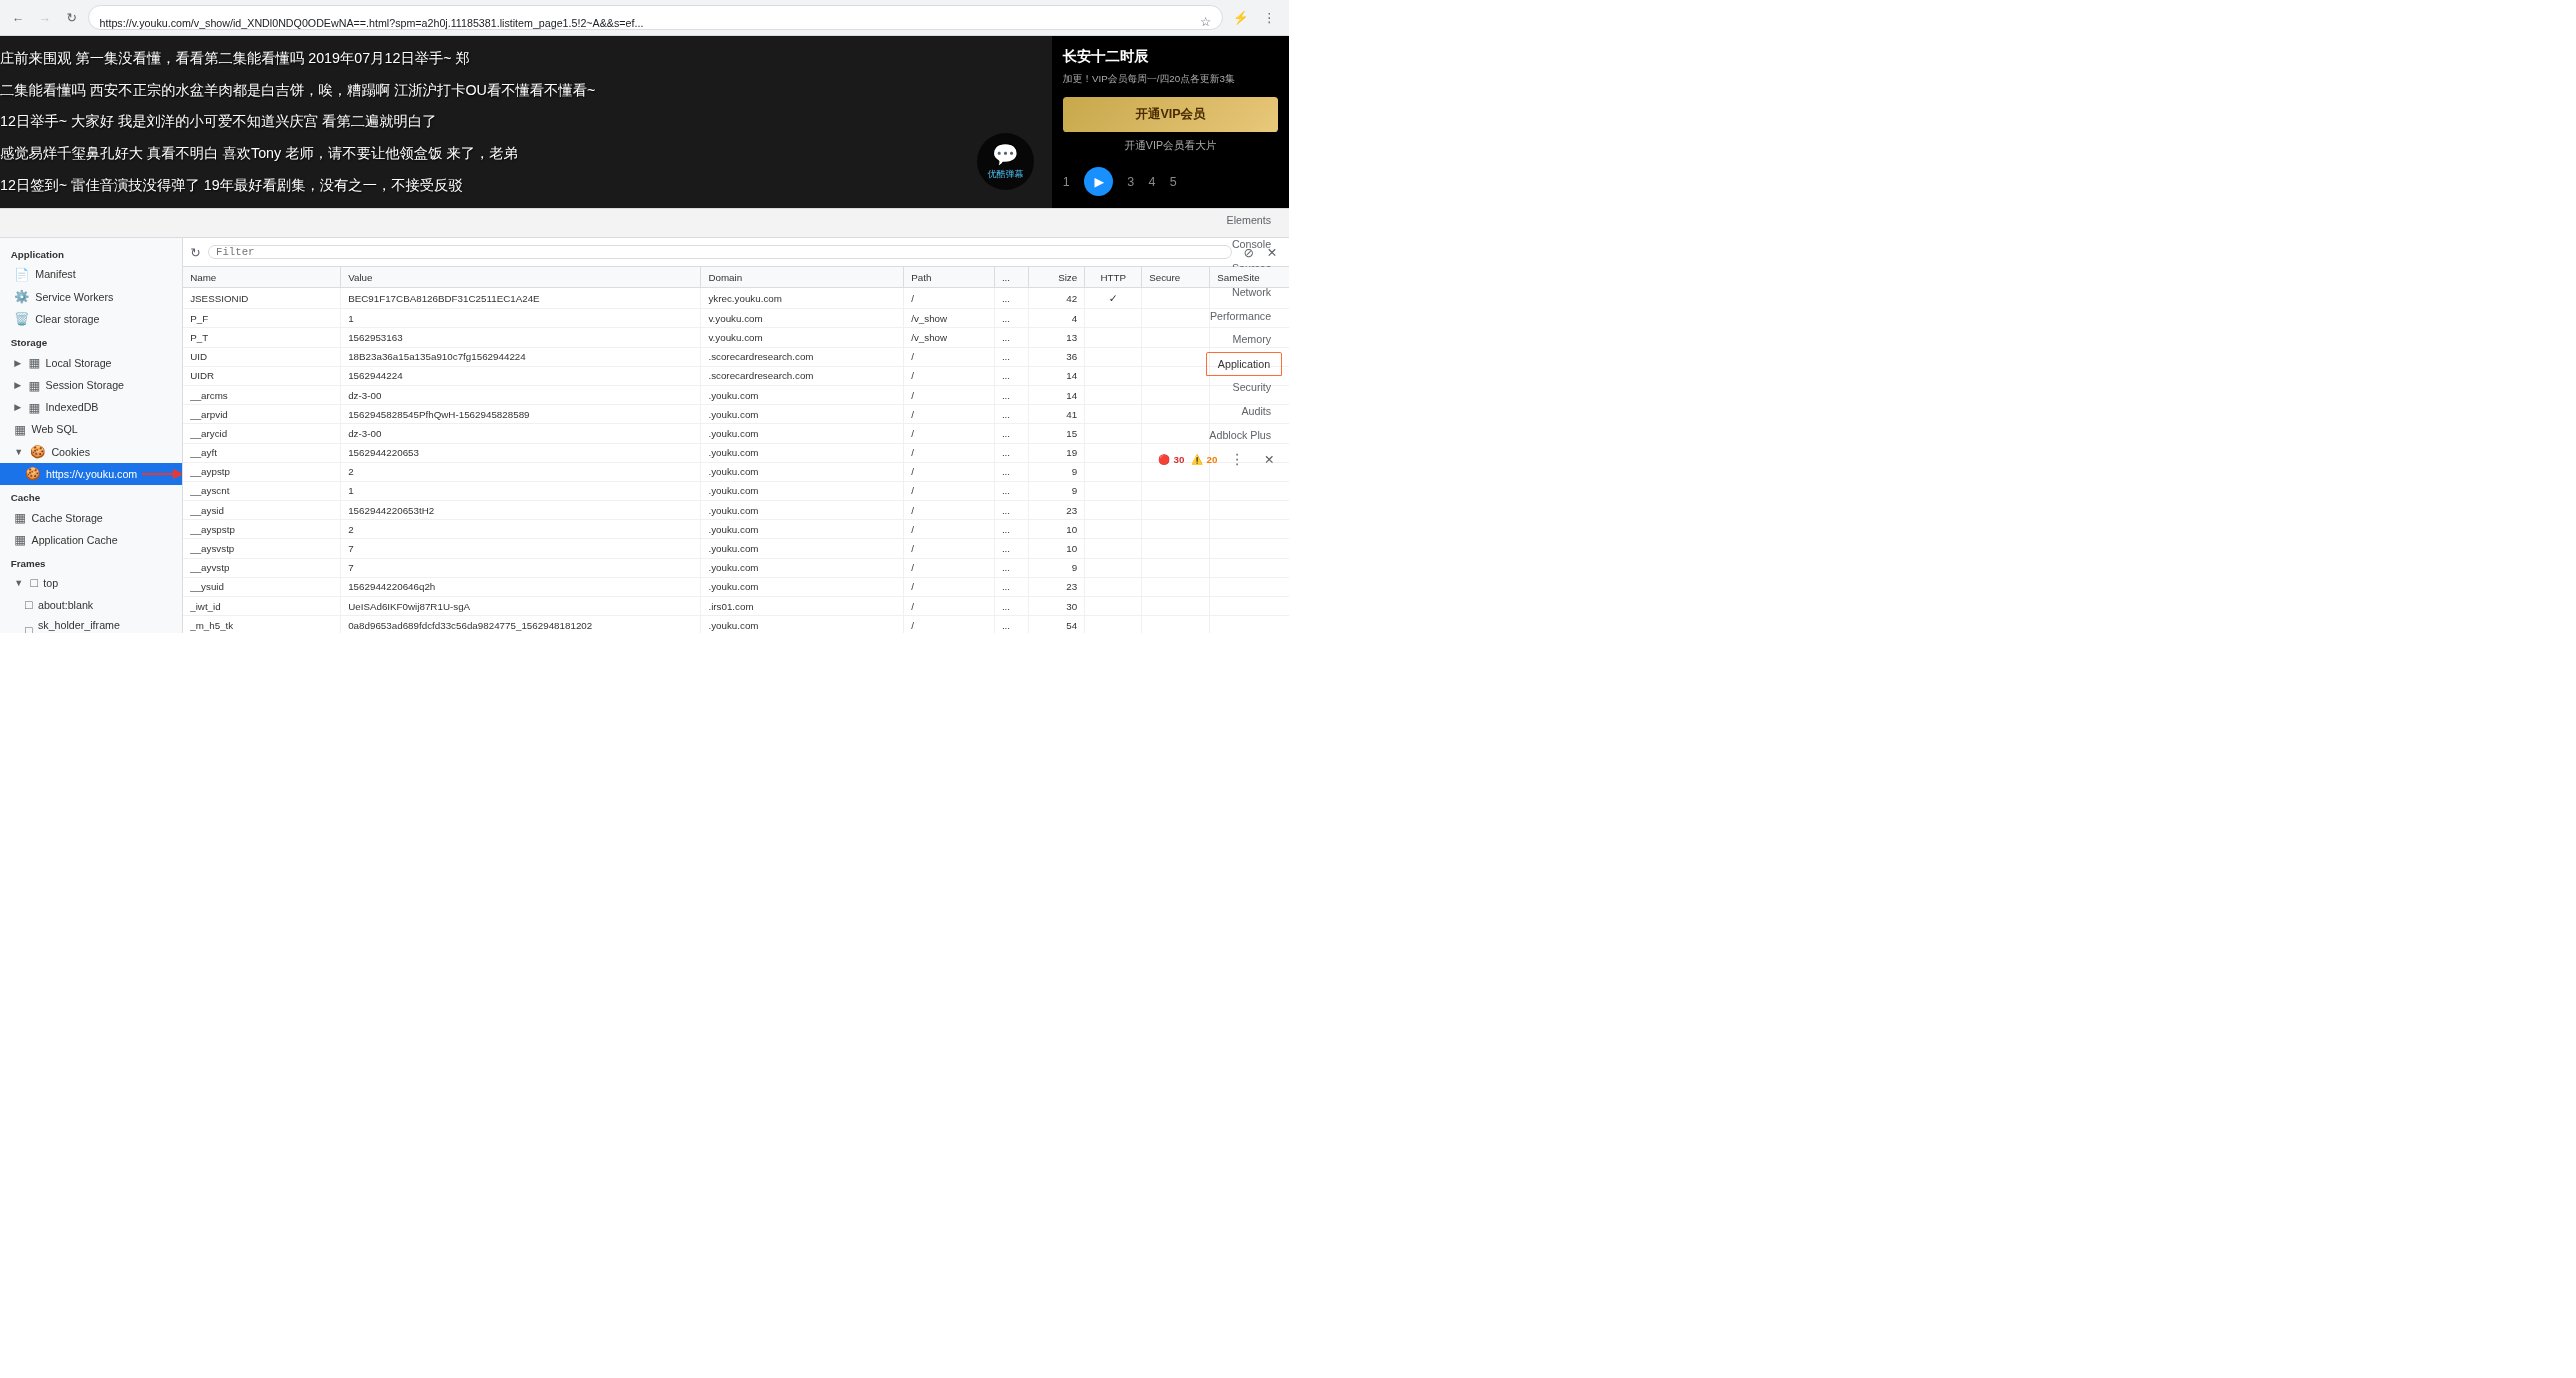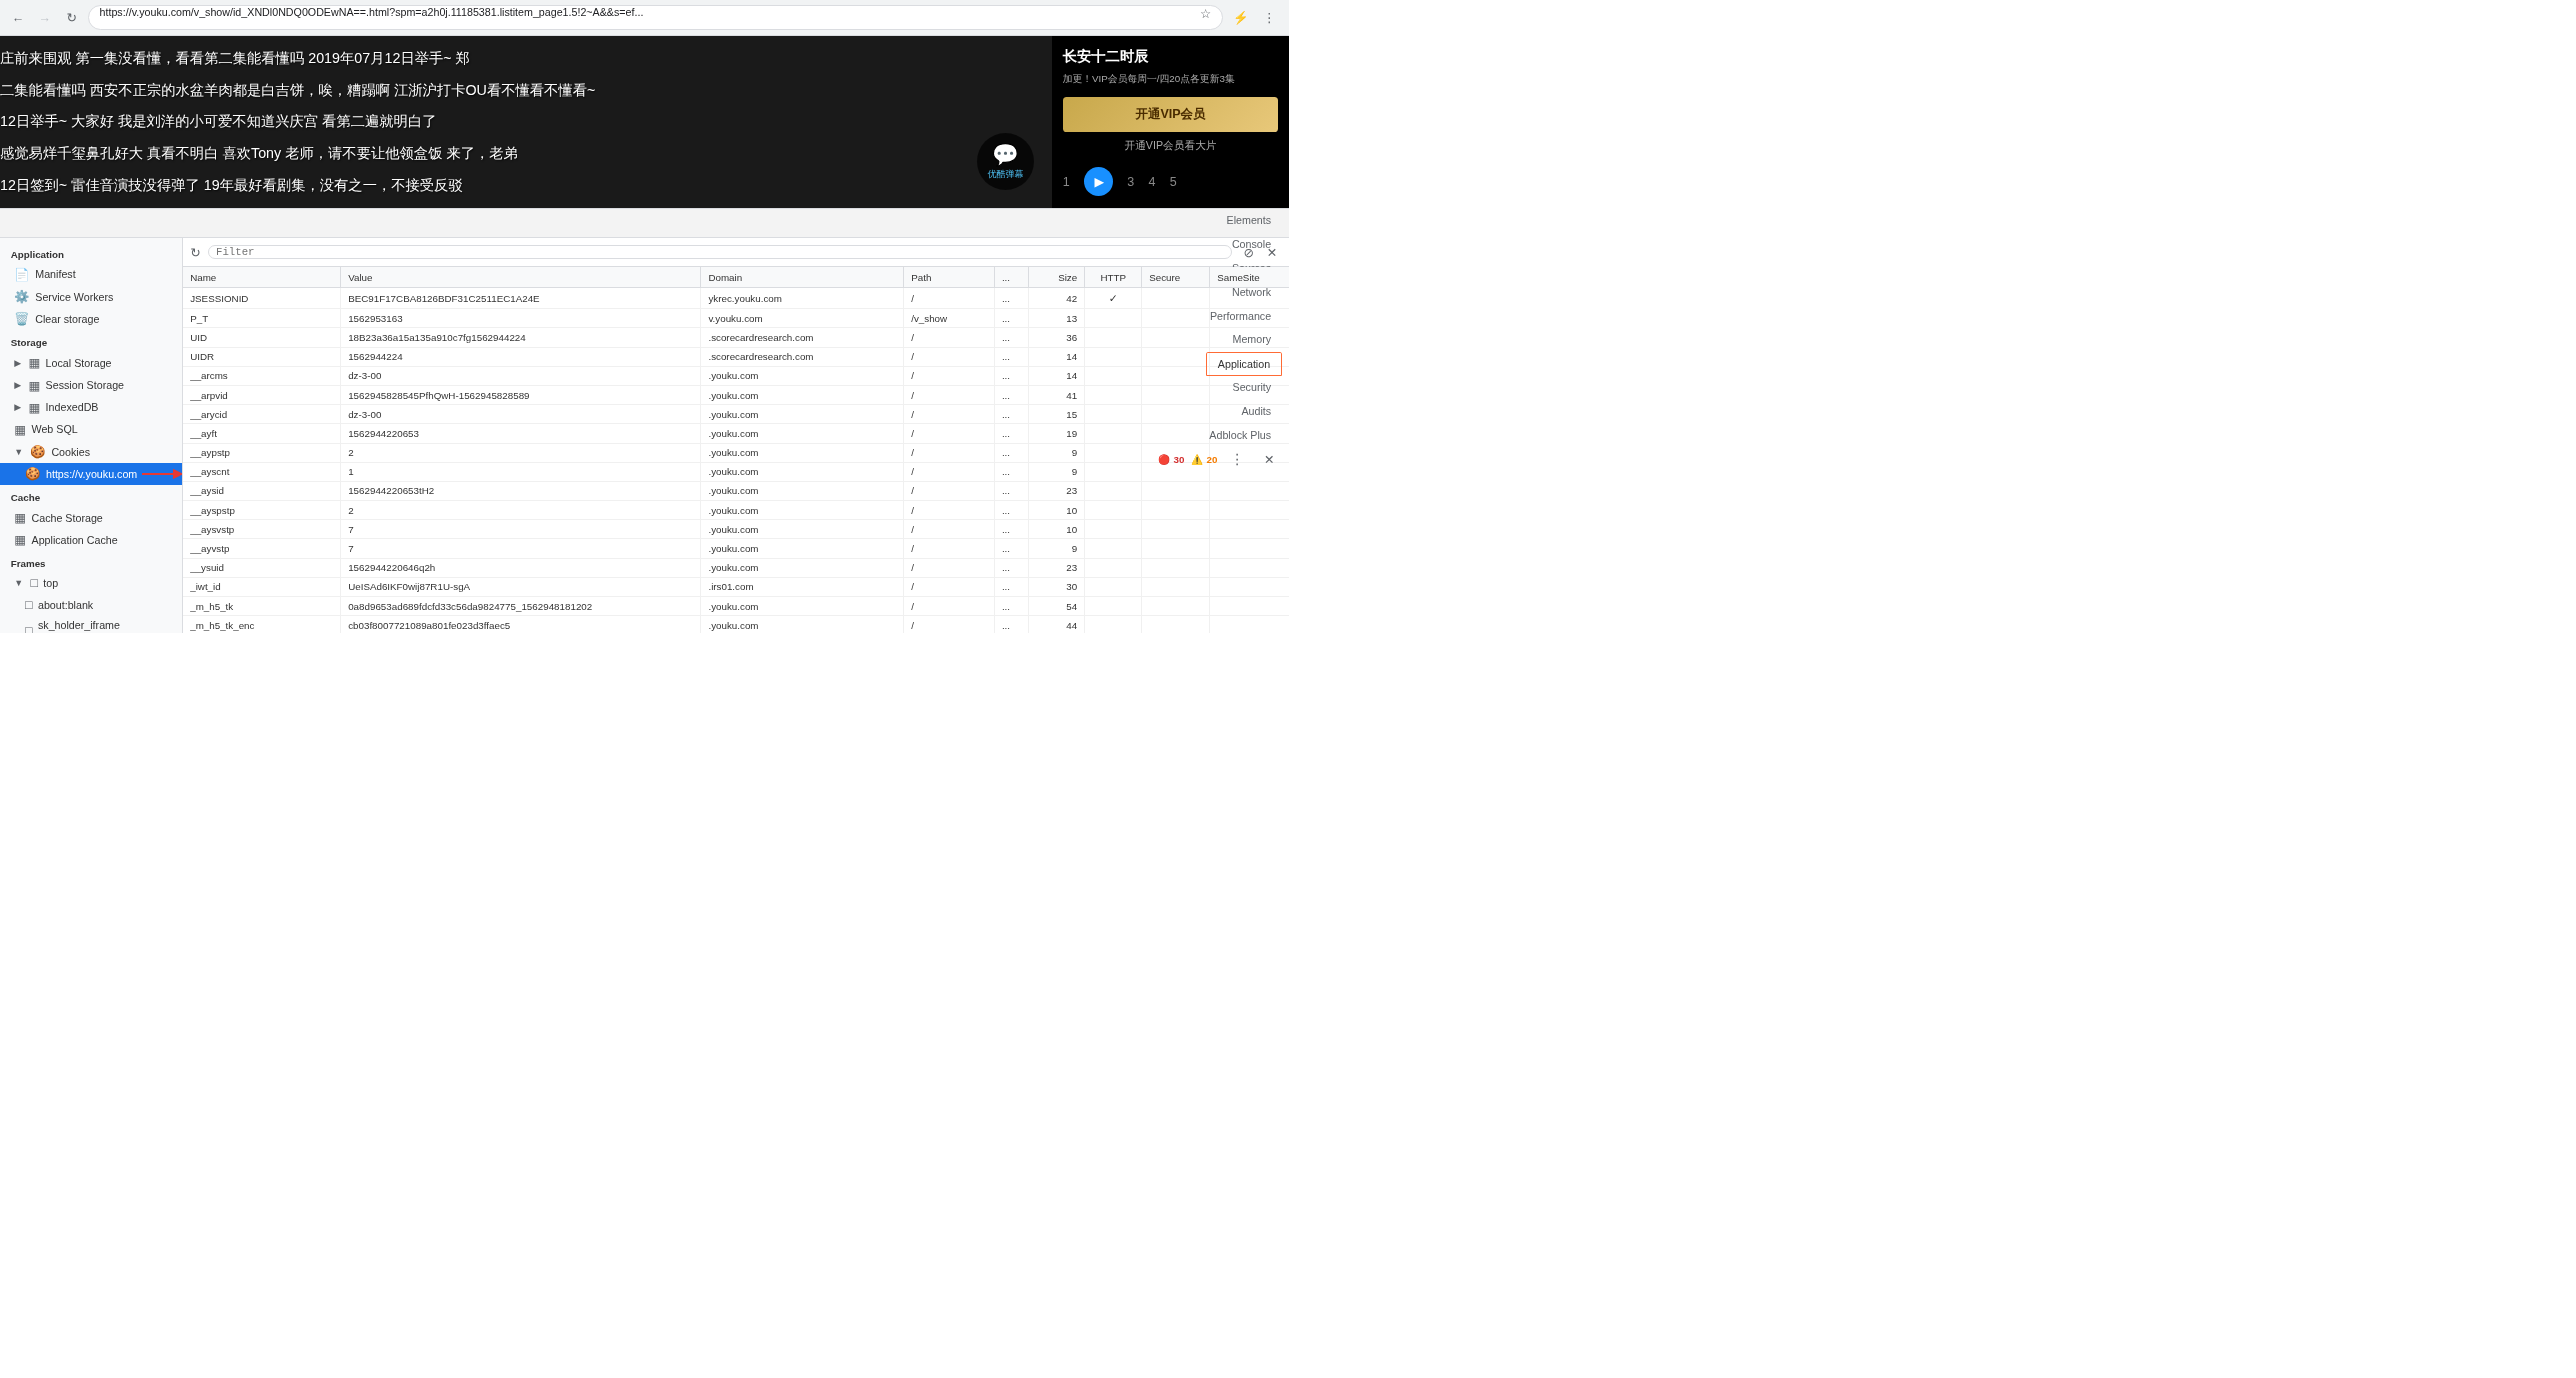--- a/index.html
+++ b/index.html
@@ -24,21 +24,21 @@
       font-size: 12.5px;
     }
     .browser-nav-btn:disabled { color: #bdc1c6; cursor: default; }
     .url-bar {
       flex: 1;
       height: 25px;
       background: #fff;
       border: 0.9px solid #dadce0;
       border-radius: 12.5px;
       display: flex;
-      align-items: flex-start;
+      align-items: flex-end;
       padding: 0 10.7px;
       font-size: 11.6px;
       color: #202124;
     }
     .url-text { flex: 1; font-size: 10.7px; color: #202124; }
     .browser-actions { display: flex; gap: 3.6px; align-items: center; }
     .browser-action-btn {
       width: 25px; height: 25px;
       border: none; background: none;
       cursor: pointer; color: #5f6368; font-size: 12.5px;
@@ -481,20 +481,31 @@
       <td class="col-value">BEC91F17CBA8126BDF31C2511EC1A24E</td>
       <td class="col-domain">ykrec.youku.com</td>
       <td class="col-path">/</td>
       <td class="col-dots">...</td>
       <td class="col-size">42</td>
       <td class="col-http"><span class="checkmark">✓</span></td>
       <td class="col-secure"></td>
       <td class="col-samesite"></td>
     </tr>
               <tr>
+      <td class="col-name">P_F</td>
+      <td class="col-value">1</td>
+      <td class="col-domain">v.youku.com</td>
+      <td class="col-path">/v_show</td>
+      <td class="col-dots">...</td>
+      <td class="col-size">4</td>
+      <td class="col-http"><span class="checkmark"></span></td>
+      <td class="col-secure"></td>
+      <td class="col-samesite"></td>
+    </tr>
+              <tr>
       <td class="col-name">P_T</td>
       <td class="col-value">1562953163</td>
       <td class="col-domain">v.youku.com</td>
       <td class="col-path">/v_show</td>
       <td class="col-dots">...</td>
       <td class="col-size">13</td>
       <td class="col-http"><span class="checkmark"></span></td>
       <td class="col-secure"></td>
       <td class="col-samesite"></td>
     </tr>

